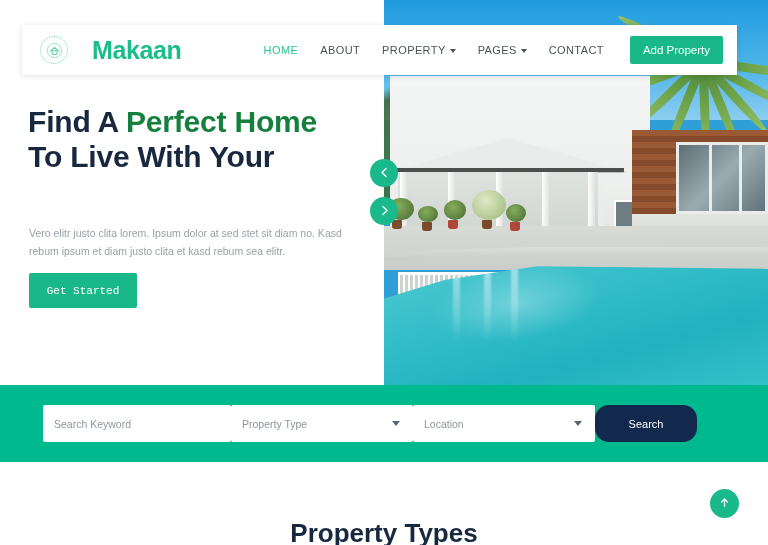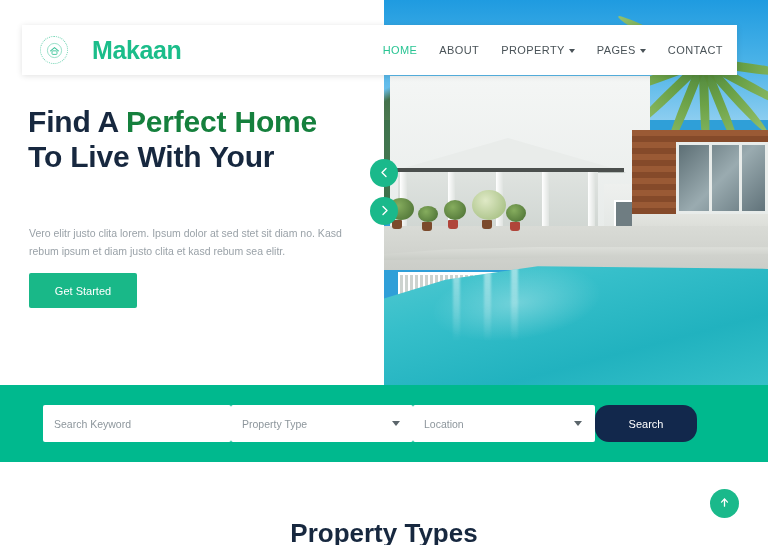--- a/index.html
+++ b/index.html
@@ -302,21 +302,21 @@
   .btn-start {
     position: absolute;
     left: 29px; top: 273px;
     width: 108px; height: 35px;
     background: #19b888;
     color: #fff;
     border: none;
     border-radius: 2px;
     font-size: 11px;
     cursor: pointer;
-    font-family: Liberation Sans, sans-serif;
+    font-family: Liberation Mono, monospace;
   }
 
   
   .carousel-btn {
     position: absolute;
     width: 28px; height: 28px;
     border-radius: 50%;
     background: #1ab98b;
     border: none;
     color: #fff;
@@ -527,20 +527,21 @@
         <span>PROPERTY</span>
         <span class="caret"></span>
       </a>
       <a class="nav-link" href="#">
         <span>PAGES</span>
         <span class="caret"></span>
       </a>
       <a class="nav-link" href="#">
         <span>CONTACT</span>
       </a>
+      <button class="btn-add">Add Property</button>
     </nav>
   </div>
 
   <div class="search-band">
     <div class="search-inner">
       <div class="field field-keyword">
         <span>Search Keyword</span>
       </div>
       <div class="field field-select">
         <span>Property Type</span>

